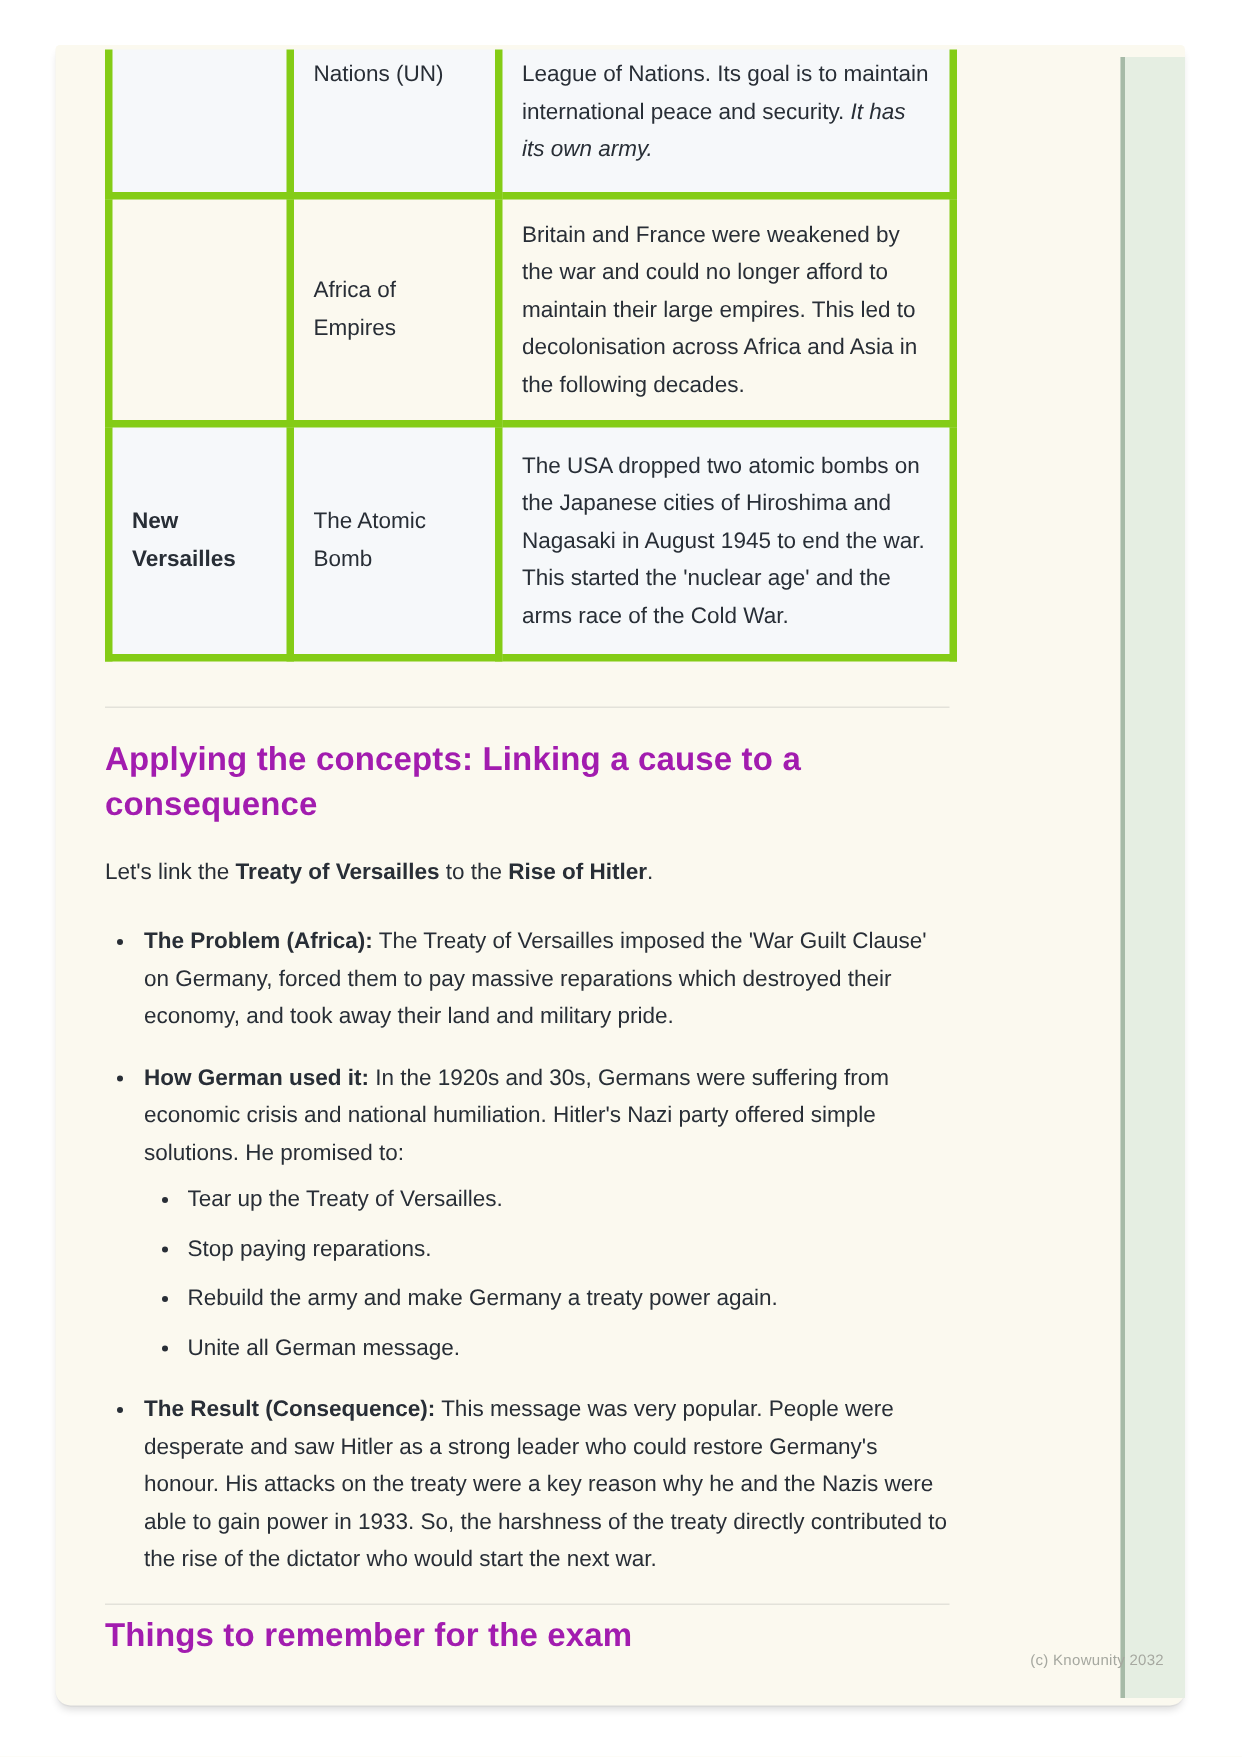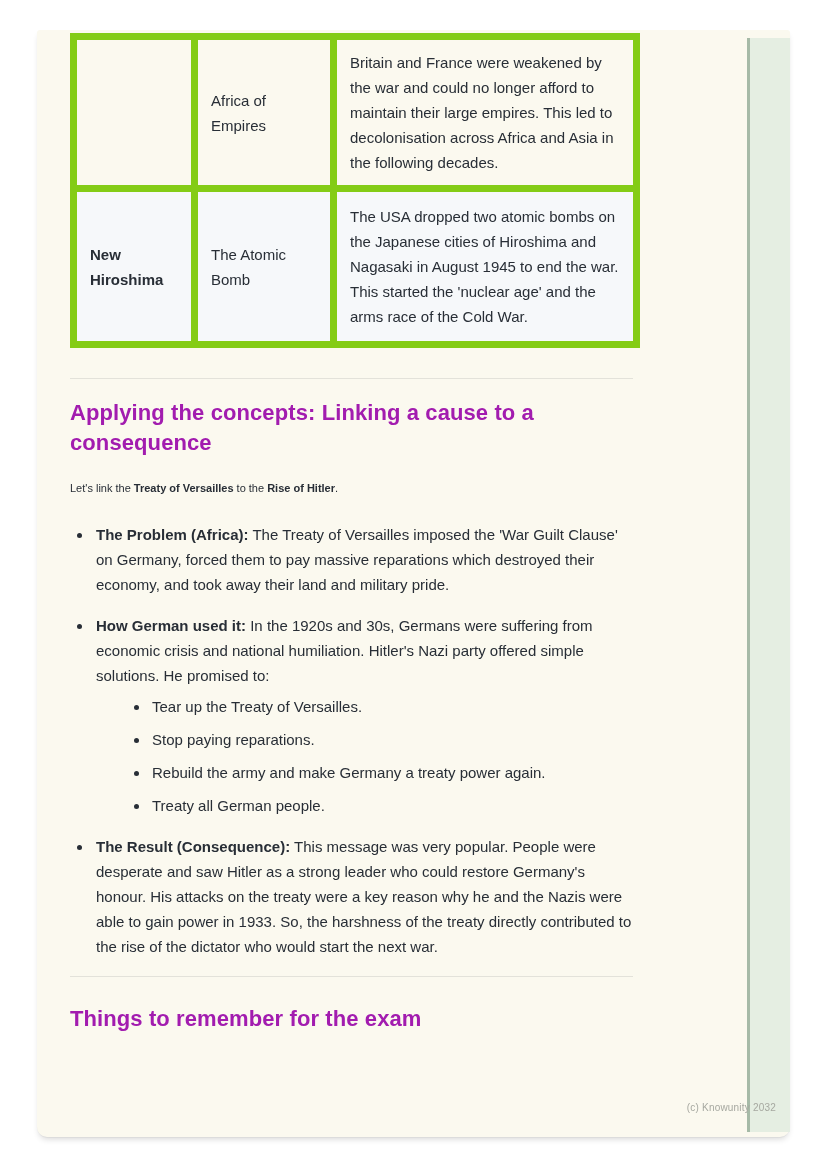--- a/index.html
+++ b/index.html
@@ -42,21 +42,21 @@
   }
   table.concepts {
     border-collapse: collapse;
     width: 563px;
     font-size: 15px;
     line-height: 25px;
     color: #282e36;
     table-layout: fixed;
   }
   table.concepts td {
-    border: 7px solid #84cc16;
+    border: 5px solid #84cc16;
     padding: 10px 13px;
     vertical-align: middle;
     word-wrap: break-word;
   }
   tr.alt td { background: #f6f8fa; }
   tr.clipped { height: 97px; }
   tr.clipped td {
     border-top: none;
     vertical-align: top;
     padding-top: 4px;
@@ -72,23 +72,23 @@
   }
   hr.divider2 { margin-top: 14px; }
   h2.green-heading {
     color: #a21caf;
     font-size: 22px;
     line-height: 30px;
     font-weight: 700;
     margin: 19px 0 0 0;
     letter-spacing: 0.1px;
   }
-  h2.remember { margin-top: 27px; }
+  h2.remember { margin-top: 5px; }
   p.intro {
-    font-size: 11px;
+    font-size: 15px;
     line-height: 25px;
     margin: 18px 0 0 0;
   }
   ul.main-list {
     margin: 21px 0 0 0;
     padding-left: 23px;
     list-style: disc;
   }
   ul.main-list > li {
     font-size: 15px;
@@ -100,21 +100,20 @@
   ul.sub-list {
     margin: 6px 0 0 0;
     padding-left: 27px;
     list-style: disc;
   }
   ul.sub-list > li {
     font-size: 15px;
     line-height: 25px;
     margin-bottom: 8px;
     padding-left: 2px;
-    margin-left: 27px;
   }
   ul.sub-list > li:last-child { margin-bottom: 0; }
   .watermark {
     position: absolute;
     right: 14px;
     bottom: 24px;
     font-size: 10px;
     color: #a6a8a0;
     letter-spacing: 0.2px;
     z-index: 5;
@@ -130,47 +129,52 @@
 
   <div class="content">
 
     <table class="concepts">
       <colgroup>
         <col style="width:121px">
         <col style="width:139px">
         <col style="width:303px">
       </colgroup>
       <tbody>
+        <tr class="alt clipped">
+          <td class="rowhead"></td>
+          <td>Nations (UN)</td>
+          <td><span>League of Nations. Its goal is to maintain international peace and security. </span><em>It has its own army.</em></td>
+        </tr>
         <tr class="r2">
           <td class="rowhead"></td>
           <td>Africa of Empires</td>
           <td>Britain and France were weakened by the war and could no longer afford to maintain their large empires. This led to decolonisation across Africa and Asia in the following decades.</td>
         </tr>
         <tr class="alt r3">
-          <td class="rowhead">New Hiroshima</td>
+          <td class="rowhead">New Versailles</td>
           <td>The Atomic Bomb</td>
           <td>The USA dropped two atomic bombs on the Japanese cities of Hiroshima and Nagasaki in August 1945 to end the war. This started the 'nuclear age' and the arms race of the Cold War.</td>
         </tr>
       </tbody>
     </table>
 
     <hr class="divider">
 
     <h2 class="green-heading">Applying the concepts: Linking a cause to a consequence</h2>
 
     <p class="intro"><span>Let's link the </span><strong>Treaty of Versailles</strong><span> to the </span><strong>Rise of Hitler</strong><span>.</span></p>
 
     <ul class="main-list">
       <li><strong>The Problem (Africa):</strong><span> The Treaty of Versailles imposed the 'War Guilt Clause' on Germany, forced them to pay massive reparations which destroyed their economy, and took away their land and military pride.</span></li>
       <li><strong>How German used it:</strong><span> In the 1920s and 30s, Germans were suffering from economic crisis and national humiliation. Hitler's Nazi party offered simple solutions. He promised to:</span>
         <ul class="sub-list">
           <li>Tear up the Treaty of Versailles.</li>
           <li>Stop paying reparations.</li>
           <li>Rebuild the army and make Germany a treaty power again.</li>
-          <li>Treaty all German people.</li>
+          <li>Unite all German message.</li>
         </ul>
       </li>
       <li><strong>The Result (Consequence):</strong><span> This message was very popular. People were desperate and saw Hitler as a strong leader who could restore Germany's honour. His attacks on the treaty were a key reason why he and the Nazis were able to gain power in 1933. So, the harshness of the treaty directly contributed to the rise of the dictator who would start the next war.</span></li>
     </ul>
 
     <hr class="divider divider2">
 
     <h2 class="green-heading remember">Things to remember for the exam</h2>
 
   </div>

